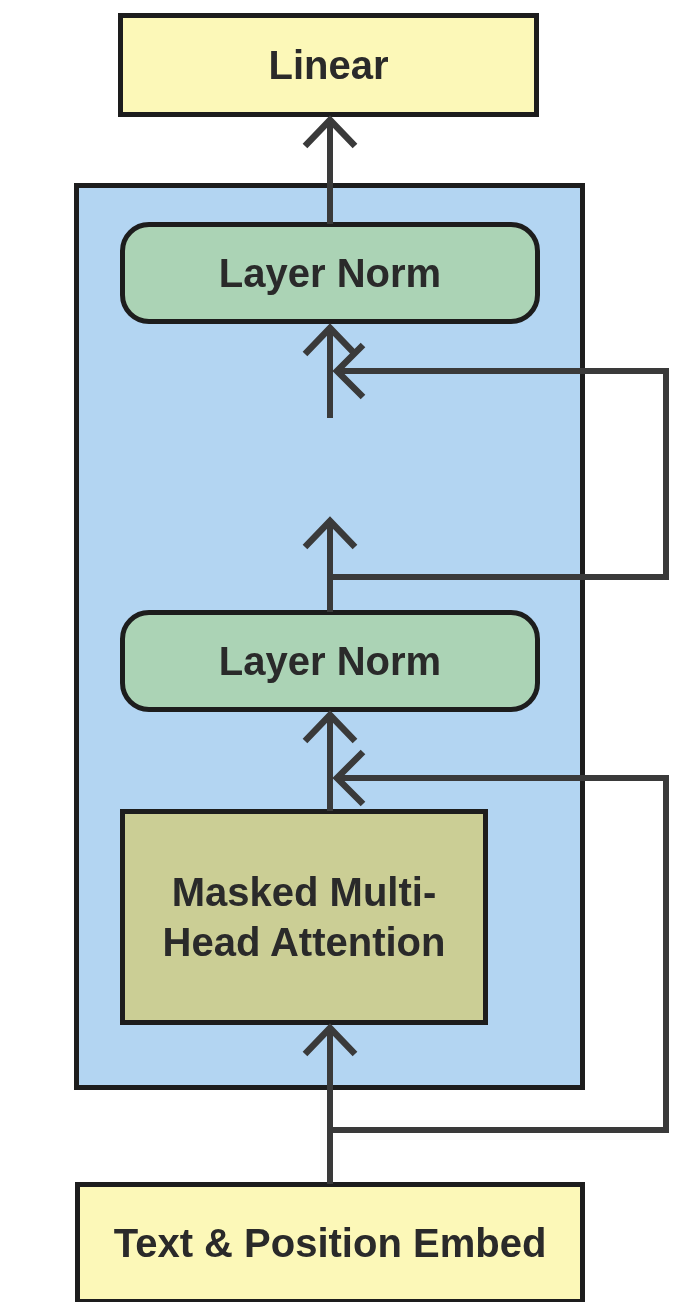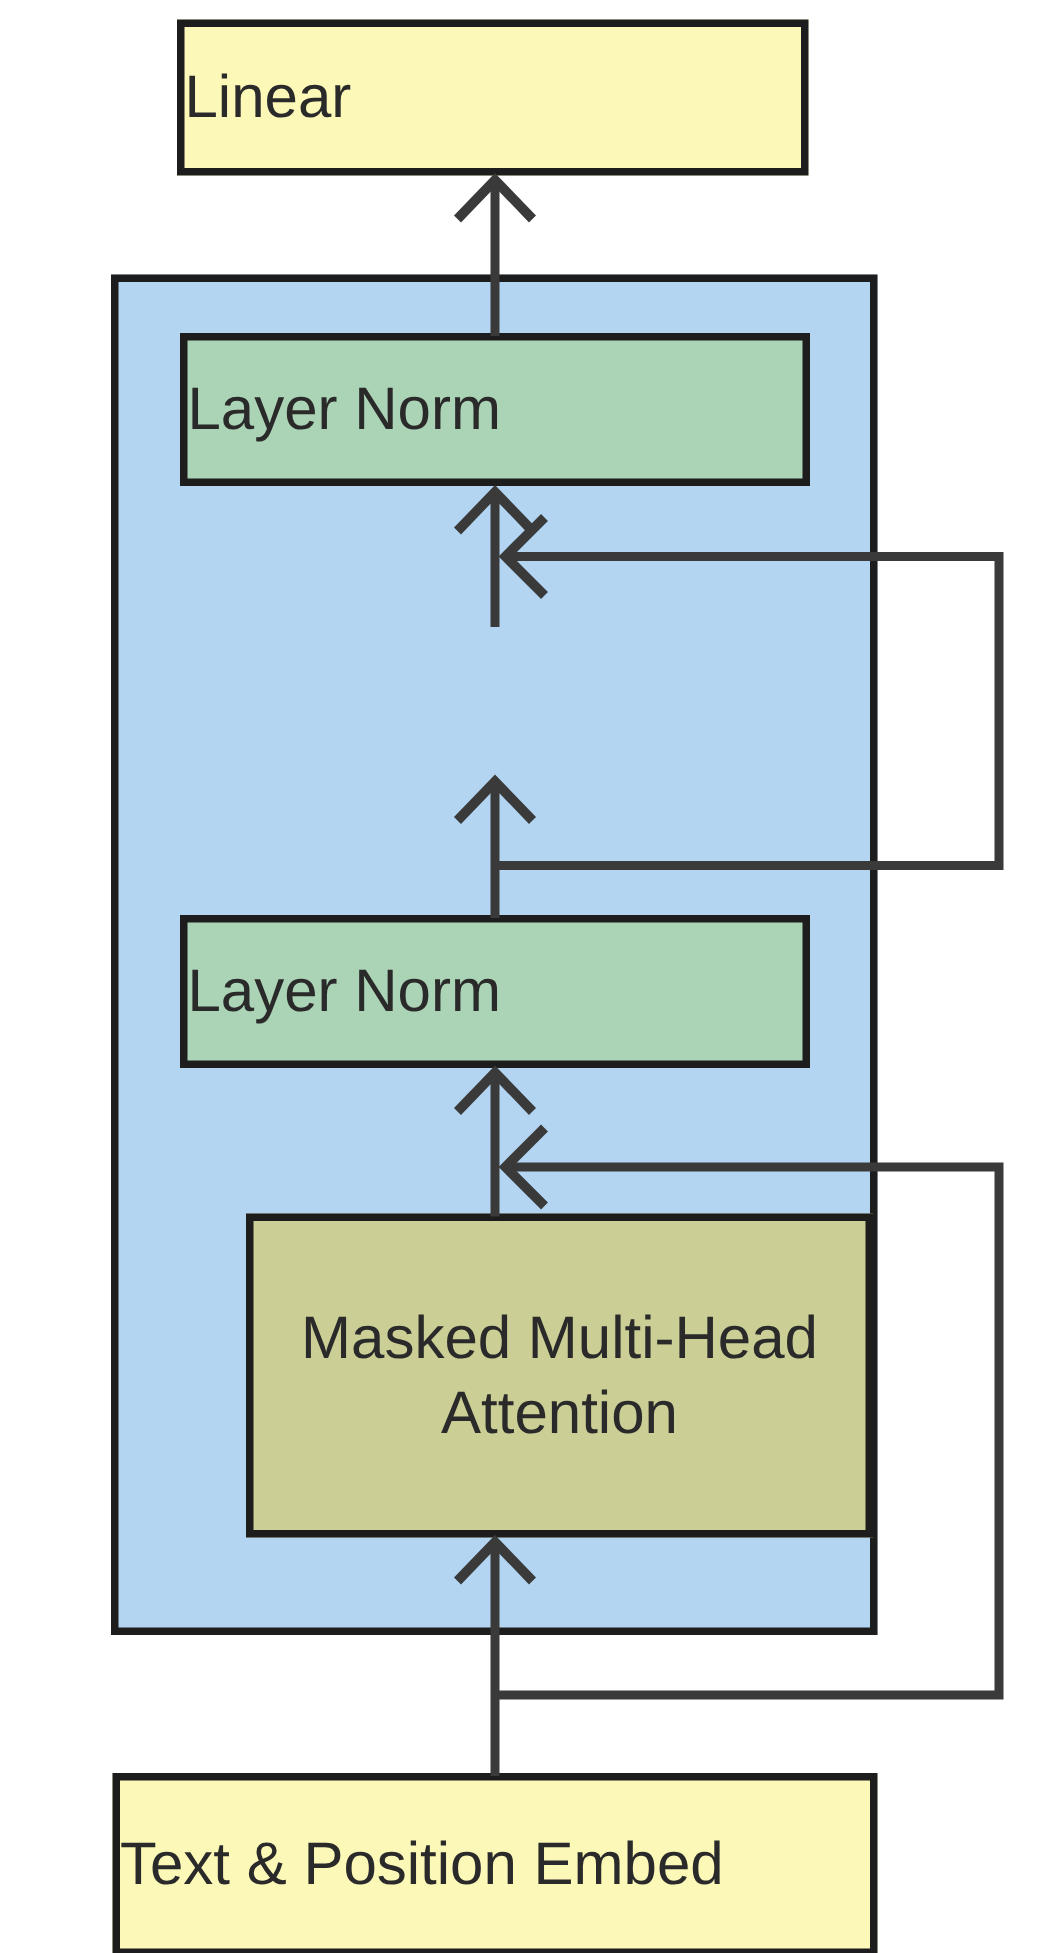--- a/index.html
+++ b/index.html
@@ -20,37 +20,39 @@
     height: 1302px;
     background: var(--background);
     overflow: hidden;
     font-family: "Liberation Sans", "DejaVu Sans", sans-serif;
   }
   .node {
     position: absolute;
     border: 5px solid var(--border);
     display: flex;
     align-items: center;
+    justify-content: center;
     text-align: center;
     font-size: 40px;
     line-height: 1.25;
     color: var(--text);
     z-index: 1;
+    font-weight: bold;
   }
   .fill-yellow { background: var(--yellow); }
   .fill-blue   { background: var(--blue); }
-  .fill-green  { background: var(--green); }
+  .fill-green  { background: var(--green); border-radius: 29px; }
   .fill-olive  { background: var(--olive); }
 
   .node-linear        { left: 118px; top: 13px;   width: 421px; height: 104px; }
   .decoder-container  { left: 74px;  top: 183px;  width: 511px; height: 907px; z-index: 0; }
   .node-ln-upper      { left: 120px; top: 222px;  width: 420px; height: 102px; }
   .node-ff            { left: 120px; top: 416px;  width: 420px; height: 102px; }
   .node-ln-lower      { left: 120px; top: 610px;  width: 420px; height: 102px; }
-  .node-mha           { left: 120px; top: 809px;  width: 418px; height: 216px; padding: 0 30px; margin-left: 44px; }
+  .node-mha           { left: 120px; top: 809px;  width: 368px; height: 216px; padding: 0 30px; }
   .node-embed         { left: 75px;  top: 1182px; width: 510px; height: 122px; }
 
   .edges-layer {
     position: absolute;
     left: 0; top: 0;
     width: 692px; height: 1302px;
     z-index: 2;
     pointer-events: none;
   }
   .edge {

